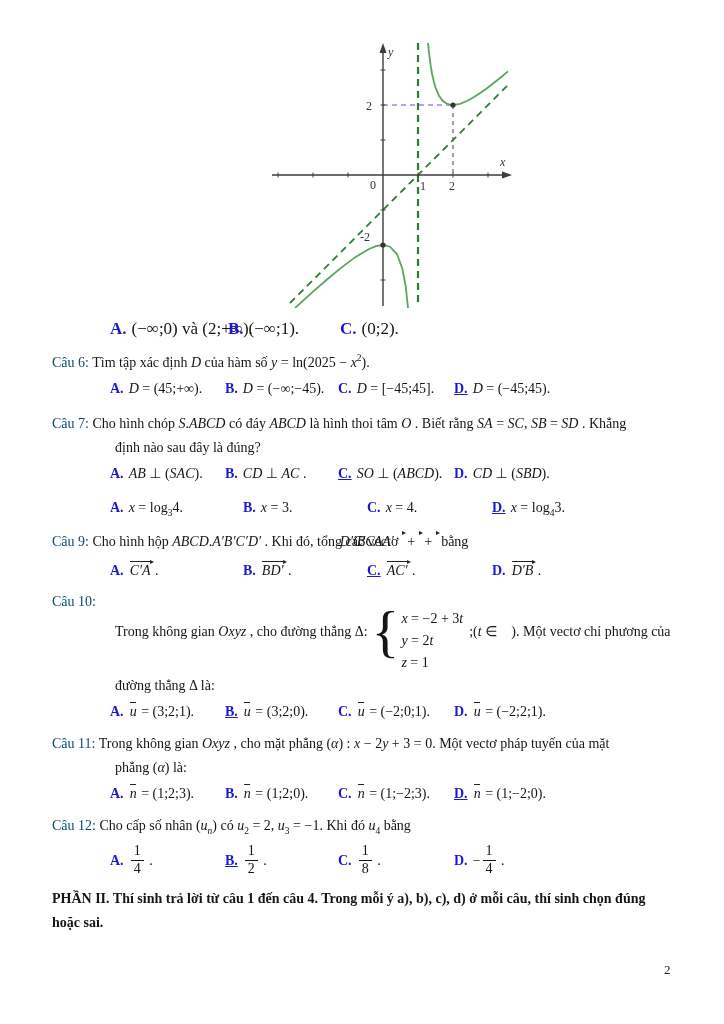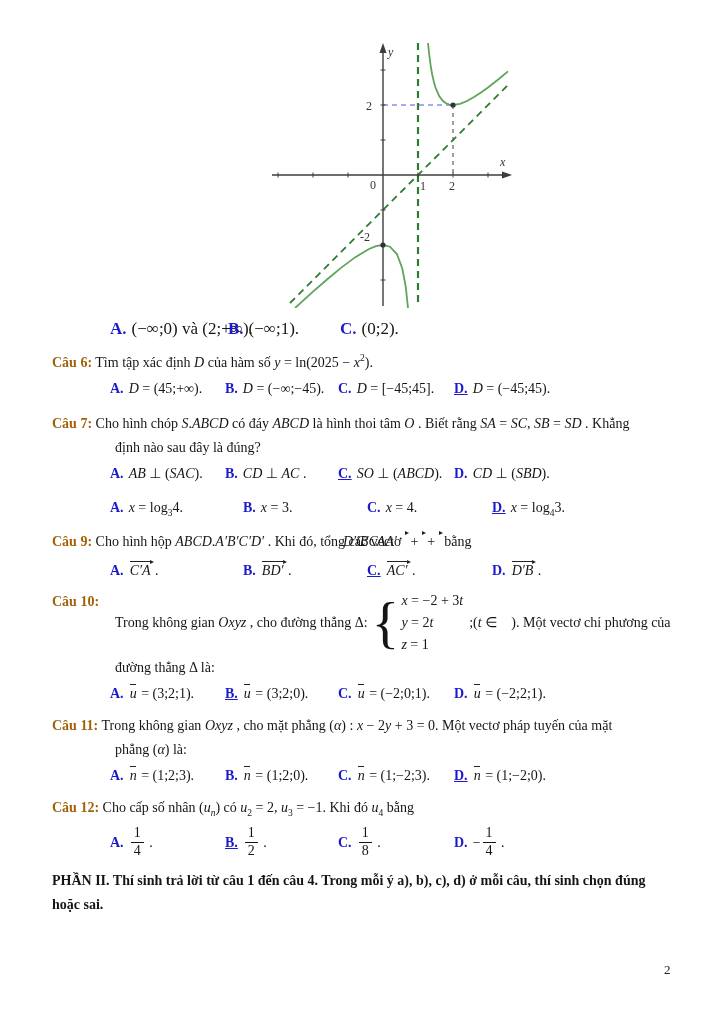--- a/index.html
+++ b/index.html
@@ -1,21 +1,21 @@
 <!DOCTYPE html>
 <html><head>
 <meta charset="utf-8">
 <style>
   html,body{margin:0;padding:0;background:#e8e8e8;}
   .page{position:relative;width:724px;height:1024px;background:#ffffff;overflow:hidden;
         font-family:"Liberation Serif",serif;font-size:14px;color:#151515;}
   .content{position:absolute;left:52px;top:0;width:630px;}
   
   .qline{padding-left:63px;text-indent:-63px;line-height:24px;}
-  .qlabel{color:#a16207;font-weight:bold;}
+  .qlabel{color:#0c4a6e;font-weight:normal;}
   .qbody{}
   .indent{margin-left:63px;line-height:24px;}
   .opts{display:grid;grid-template-columns:115px 113px 116px auto;margin-left:58px;margin-top:3px;line-height:22px;}
   .opts.wide{grid-template-columns:133px 124px 125px auto;}
   .opts.s13{font-size:17px;grid-template-columns:118px 112px 114px auto;}
   .opt{white-space:nowrap;}
   .letter{color:#1a1acc;font-weight:bold;margin-right:5px;}
   .letter.u{text-decoration:underline;}
   sup{font-size:9.5px;vertical-align:super;line-height:0;}
   sub{font-size:9.5px;vertical-align:sub;line-height:0;}
@@ -27,21 +27,21 @@
   
   .frac{display:inline-block;vertical-align:middle;text-align:center;line-height:1.15;margin:0 2px 4px 2px;}
   .fn{display:block;border-bottom:1px solid #151515;padding:0 3px;}
   .fd{display:block;padding:0 3px;}
   .fracrow{min-height:42px;align-items:center;}
   
   .q10row{display:flex;line-height:24px;}
   .q10label{flex:0 0 63px;}
   .q10flex{display:flex;align-items:center;white-space:nowrap;}
   .brace{font-size:58px;font-weight:400;line-height:58px;margin:0 2px 0 4px;font-family:"Liberation Serif",serif;}
-  .syslines{display:flex;flex-direction:column;justify-content:flex-start;line-height:22px;margin-right:6px;}
+  .syslines{display:flex;flex-direction:column;justify-content:flex-start;line-height:22px;margin-right:6px;margin-top:18px;}
   .phan2{font-weight:bold;line-height:24px;margin-left:0;}
   .pagenum{position:absolute;left:664px;top:962px;font-size:13px;color:#222;}
   .graphbox{position:absolute;left:270px;top:43px;width:242px;height:265px;}
 </style>
 </head>
 <body>
 
 <div class="page">
 
   <div class="graphbox">

